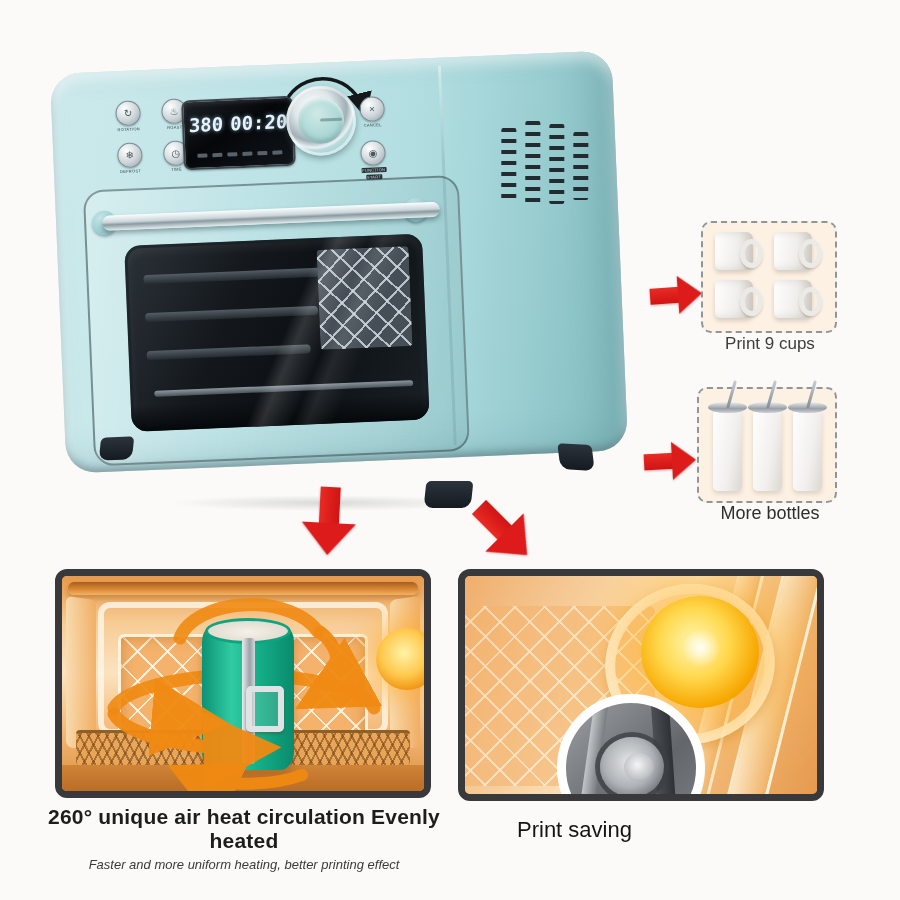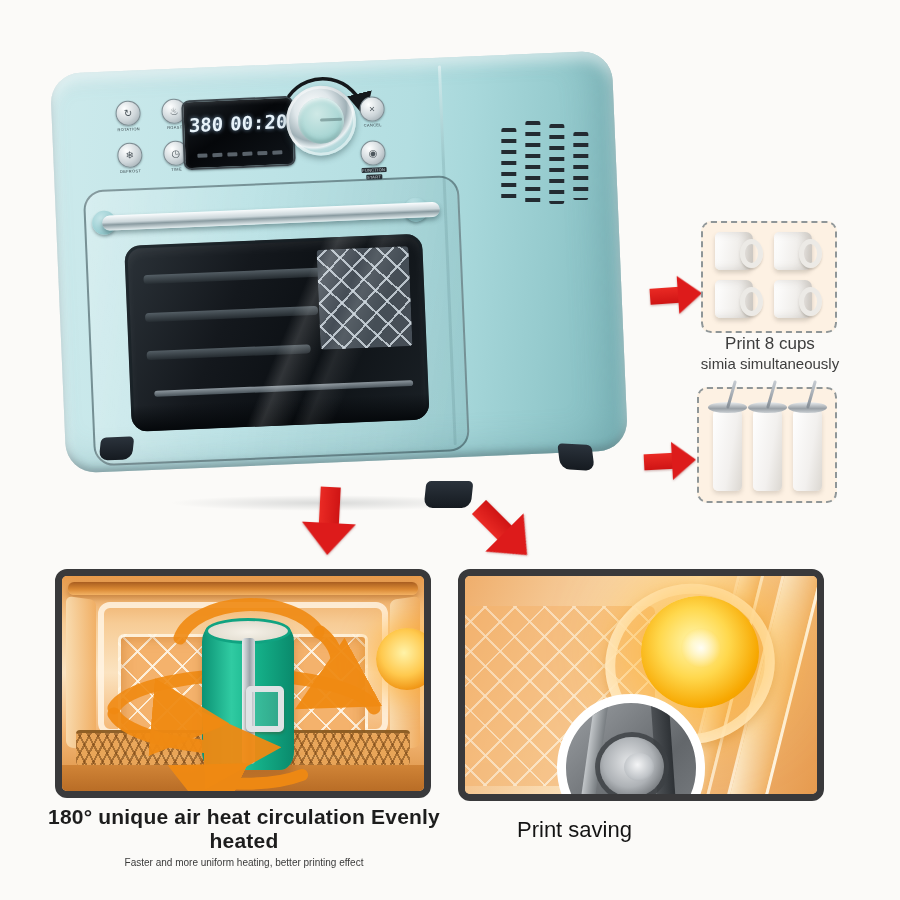--- a/index.html
+++ b/index.html
@@ -156,21 +156,21 @@
     background:linear-gradient(135deg,#9b9fa3,#63676b 60%,#7c8084);overflow:hidden;box-sizing:border-box;z-index:5;}
   .in-bar1{position:absolute;left:18px;top:-6px;width:14px;height:160px;background:linear-gradient(90deg,#c2c6c9,#787d81);transform:rotate(8deg);}
   .in-bar2{position:absolute;right:22px;top:-6px;width:18px;height:160px;background:linear-gradient(90deg,#4c5054,#2e3236);transform:rotate(-4deg);}
   .in-lamp{position:absolute;left:34px;top:34px;width:64px;height:60px;border-radius:50%;
     background:radial-gradient(circle at 45% 42%,#e4e6e8,#aeb2b6 50%,#6f7377 80%);box-shadow:0 0 0 5px rgba(60,64,68,.8);}
   .in-lamp2{position:absolute;left:58px;top:50px;width:30px;height:28px;border-radius:50%;
     background:radial-gradient(circle at 45% 42%,#f4f5f6,#c0c4c8 60%,#8c9094);}
 
   .f1cap{position:absolute;left:24px;top:805px;width:440px;text-align:center;}
   .f1cap .t{font-size:21px;font-weight:bold;color:#1d1d1d;letter-spacing:.2px;}
-  .f1cap .s{font-size:10px;color:#3a3a3a;margin-top:4px;}
+  .f1cap .s{font-size:13px;color:#3a3a3a;margin-top:4px;font-style:italic;}
   .f2cap{position:absolute;left:517px;top:813px;width:345px;font-size:22px;color:#141414;line-height:1.5;}
 </style>
 </head>
 <body>
 
 <div class="stage">
 
   <div class="oven-body">
     <div class="edge"></div>
 
@@ -276,38 +276,38 @@
       <div class="head"></div>
   </div>
 
   <div class="callout" id="co1">
     <div class="mug"></div>
     <div class="mug"></div>
     <div class="mug"></div>
     <div class="mug"></div>
   </div>
   <div class="cap1">
-    <div class="l1">Print 8 cups</div>
-    <div class="l2">simia simultaneously</div>
+    <div class="l1">Print 9 cups</div>
   </div>
 
   <div class="callout" id="co2">
     <div class="bottle">
       <div class="lid"></div>
         <div class="straw"></div>
     </div>
     <div class="bottle">
       <div class="lid"></div>
         <div class="straw"></div>
     </div>
     <div class="bottle">
       <div class="lid"></div>
         <div class="straw"></div>
     </div>
   </div>
+  <div class="cap2">More bottles</div>
 
   <div class="panel" id="panel1">
     <div class="p1-base"></div>
     <div class="p1-ceil"></div>
     <div class="p1-wall pwL"></div>
     <div class="p1-wall pwR"></div>
     <div class="p1-backframe"></div>
     <div class="quilt qL"></div>
     <div class="quilt qR"></div>
     <div class="p1-rack"></div>
@@ -348,20 +348,20 @@
     <div class="p2-fil"></div>
     <div class="p2-inset">
       <div class="in-bar1"></div>
       <div class="in-bar2"></div>
       <div class="in-lamp"></div>
       <div class="in-lamp2"></div>
     </div>
   </div>
 
   <div class="f1cap">
-    <div class="t">180° unique air heat circulation Evenly heated</div>
+    <div class="t">260° unique air heat circulation Evenly heated</div>
     <div class="s">Faster and more uniform heating, better printing effect</div>
   </div>
   <div class="f2cap">
     <div>Print saving</div>
   </div>
 
 </div>
 
 </body></html>

